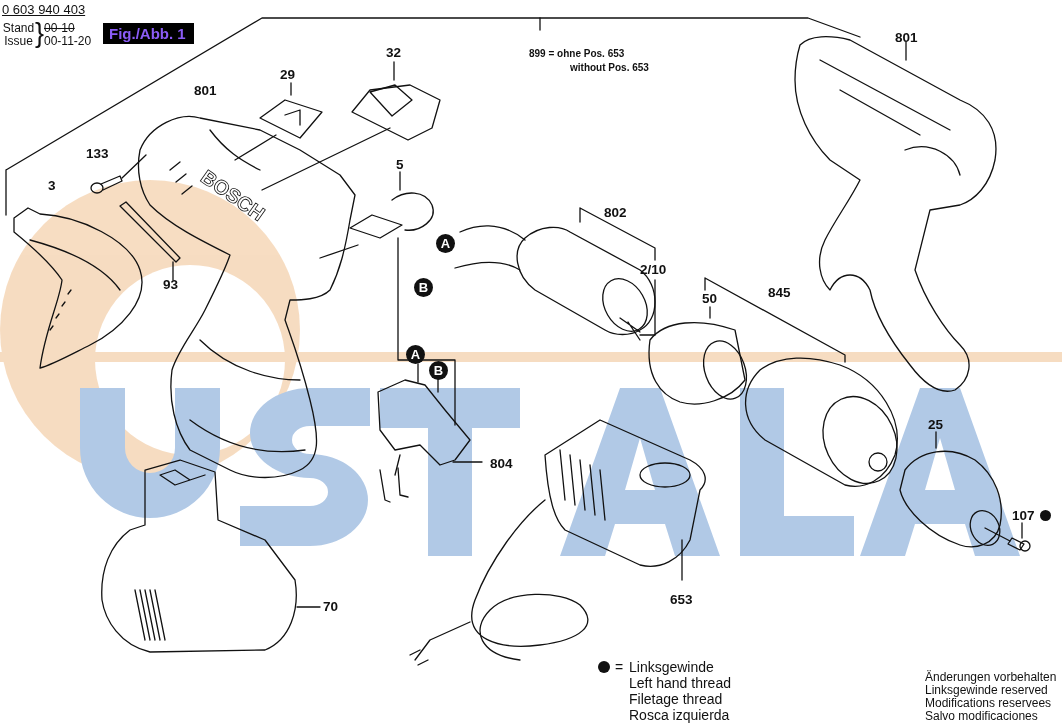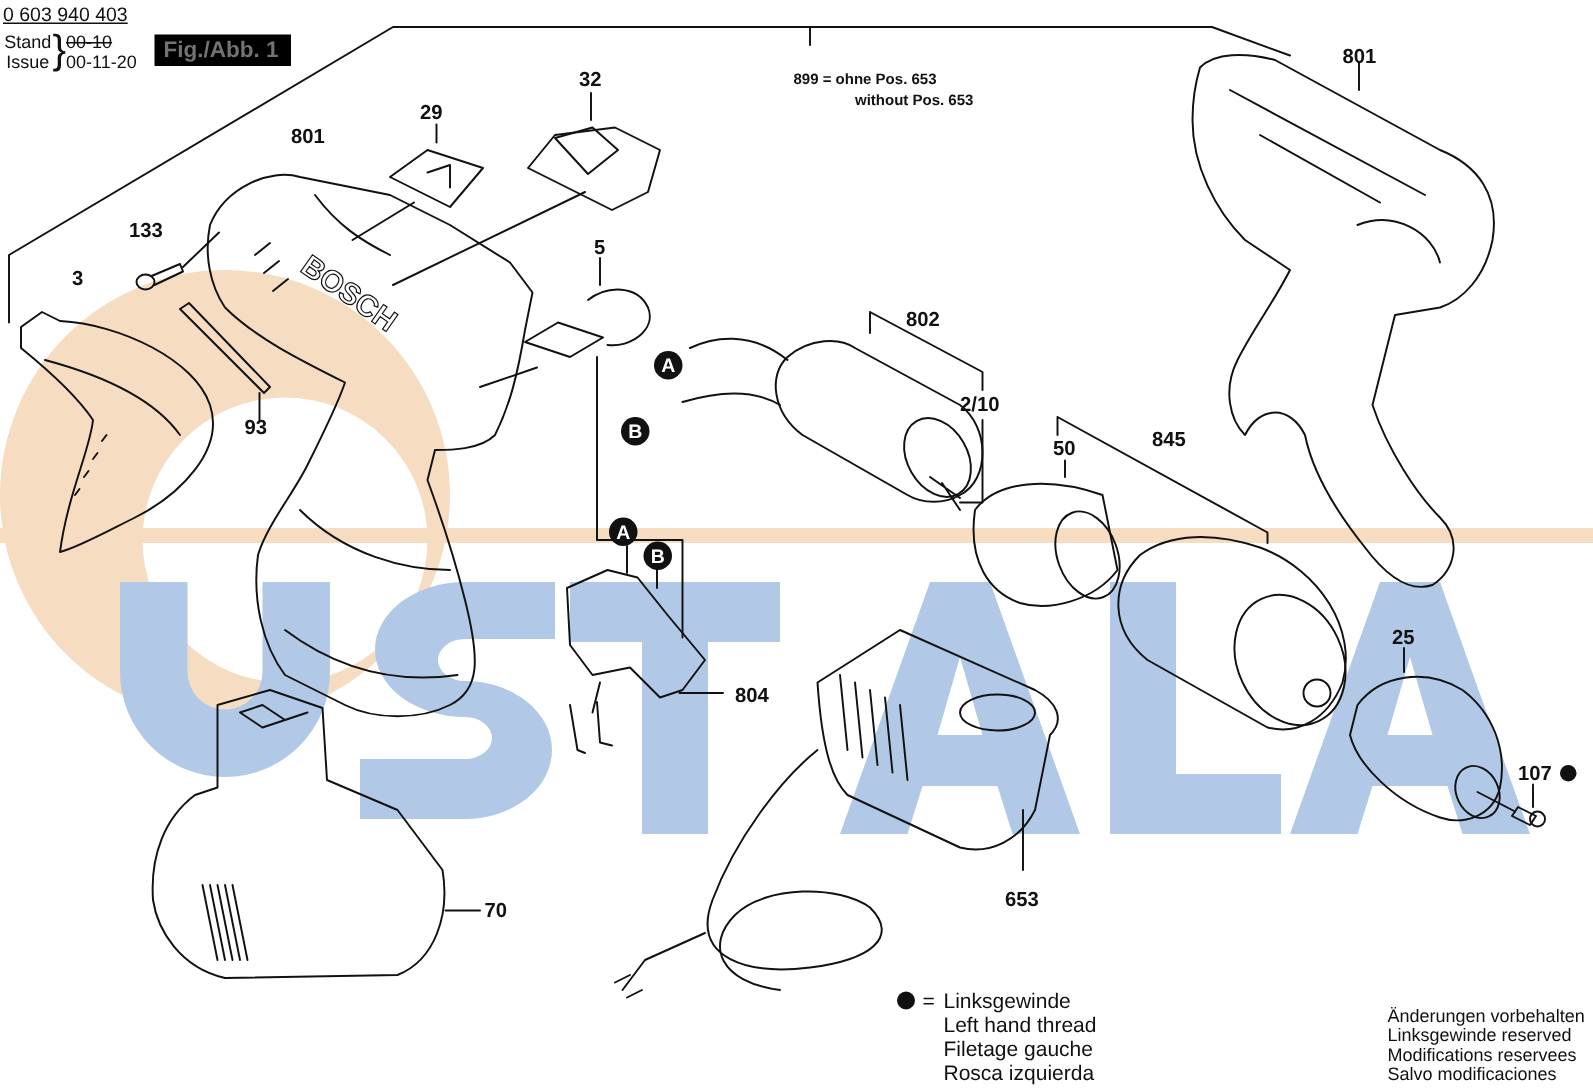--- a/index.html
+++ b/index.html
@@ -6,21 +6,21 @@
   body { width: 1062px; height: 727px; position: relative; overflow: hidden;
          font-family: "Liberation Sans", sans-serif; color: #111; }
   .abs { position: absolute; }
   #docno { left: 2px; top: 2px; font-size: 13px; text-decoration: underline; }
   #stand-block { left: 2px; top: 22px; font-size: 12px; line-height: 13px; }
   #stand-block .row { display: flex; }
   #stand-block .lbl { width: 33px; text-align: center; }
   #stand-brace { left: 35px; top: 20px; font-size: 27px; line-height: 27px; font-weight: 300; }
   #stand-vals { left: 44px; top: 22px; font-size: 12px; line-height: 13px; }
   #stand-old { text-decoration: line-through; }
-  #fig-badge { left: 103px; top: 23px; background: #000; color: #737373; font-weight: bold;
+  #fig-badge { left: 103px; top: 23px; background: #000; color: #8b5cf6; font-weight: bold;
                font-size: 15px; padding: 1px 8px 1px 6px; line-height: 19px; }
   #note-899 { left: 529px; top: 47px; font-weight: bold; font-size: 10px; line-height: 14px; }
   #note-899 .l2 { padding-left: 41px; }
   .plabel { font-weight: bold; font-size: 13.5px; position: absolute; line-height: 14px; white-space: nowrap; }
   .circ { position: absolute; width: 19px; height: 19px; border-radius: 50%; background: #111; color: #fff;
           font-weight: bold; font-size: 13px; text-align: center; line-height: 19px; }
   #legend { left: 598px; top: 659px; font-size: 14px; line-height: 16px; }
   #legend .row { display: flex; }
   #legend .dot { width: 12px; height: 12px; border-radius: 50%; background: #111; margin-top: 2px; margin-right: 5px; }
   #legend .eq { width: 14px; }
@@ -216,21 +216,21 @@
 <div class="circ" style="left:406px;top:345px">A</div>
 <div class="circ" style="left:429px;top:361px">B</div>
 
 <div class="abs" id="legend">
   <div class="row">
     <span class="dot"></span>
     <span class="eq">=</span>
     <span>Linksgewinde</span>
   </div>
   <div class="pad">Left hand thread</div>
-  <div class="pad">Filetage gauche</div>
+  <div class="pad">Filetage thread</div>
   <div class="pad">Rosca izquierda</div>
 </div>
 
 <div class="abs" id="modnote">
   <div>Änderungen vorbehalten</div>
   <div>Linksgewinde reserved</div>
   <div>Modifications reservees</div>
   <div>Salvo modificaciones</div>
 </div>
 

